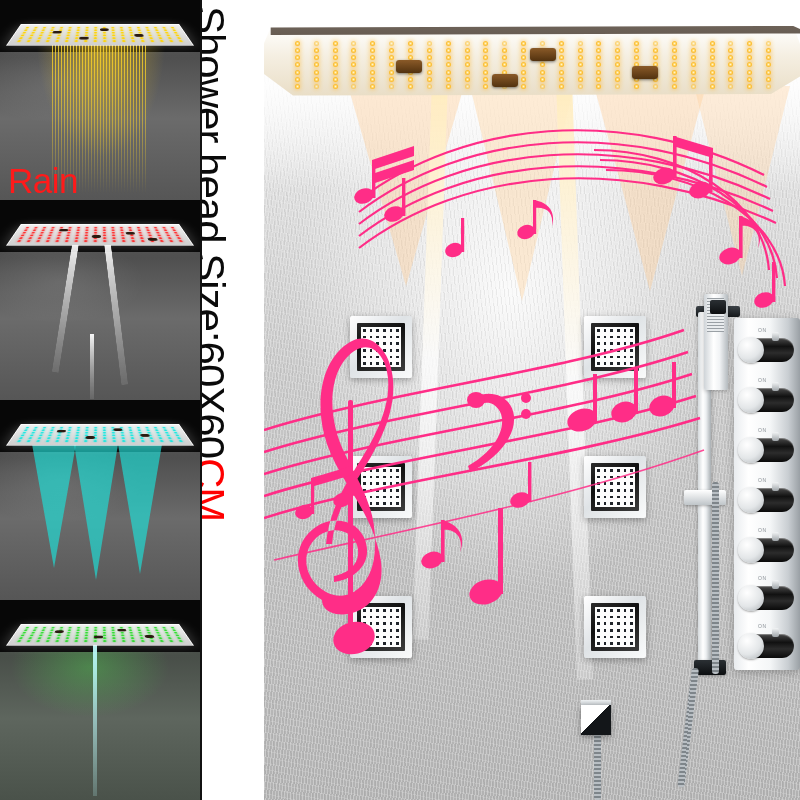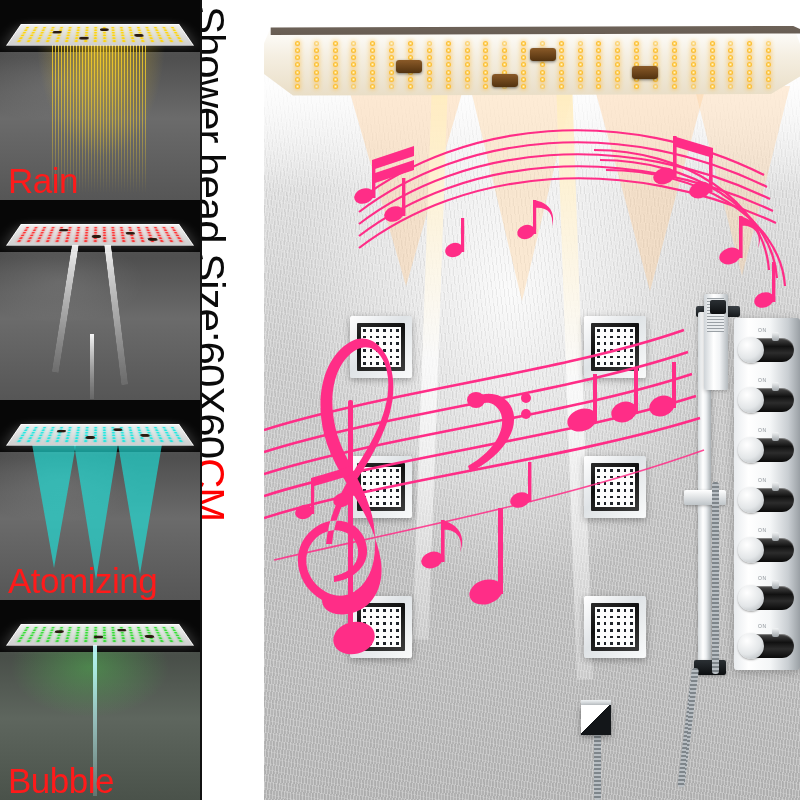--- a/index.html
+++ b/index.html
@@ -518,21 +518,20 @@
             <i class="led" style="background: rgb(24, 232, 224); box-shadow: rgb(24, 232, 224) 0px 0px 3px;"></i>
             <i class="led" style="background: rgb(24, 232, 224); box-shadow: rgb(24, 232, 224) 0px 0px 3px;"></i>
             <i class="led" style="background: rgb(24, 232, 224); box-shadow: rgb(24, 232, 224) 0px 0px 3px;"></i>
             <i class="led" style="background: rgb(24, 232, 224); box-shadow: rgb(24, 232, 224) 0px 0px 3px;"></i>
           </div>
         <div class="noz" style="left:42px;top:12px;"></div>
         <div class="noz" style="left:72px;top:24px;"></div>
         <div class="noz" style="left:100px;top:9px;"></div>
         <div class="noz" style="left:126px;top:20px;"></div>
       </div>
-      <div class="thumb-label">Atomizing</div>
     </div>
 
     <div class="thumb t3">
       <div class="thumb-sky"></div>
       <div class="thumb-wall" style="background:radial-gradient(ellipse 110px 70px at 45% 10%, rgba(80,230,80,.34), transparent 72%),linear-gradient(#474d47,#5e665e 45%,#4a524a 100%);"></div>
       <div class="spray-wrap">
         <div class="jetline" style="left:93px;top:0;height:152px;"></div>
       </div>
       <div class="panel3d">
         <div class="panel-rim"></div>
@@ -644,21 +643,20 @@
             <i class="led" style="background: rgb(43, 221, 43); box-shadow: rgb(43, 221, 43) 0px 0px 3px;"></i>
             <i class="led" style="background: rgb(43, 221, 43); box-shadow: rgb(43, 221, 43) 0px 0px 3px;"></i>
             <i class="led" style="background: rgb(43, 221, 43); box-shadow: rgb(43, 221, 43) 0px 0px 3px;"></i>
             <i class="led" style="background: rgb(43, 221, 43); box-shadow: rgb(43, 221, 43) 0px 0px 3px;"></i>
           </div>
         <div class="noz" style="left:40px;top:13px;"></div>
         <div class="noz" style="left:80px;top:23px;"></div>
         <div class="noz" style="left:104px;top:10px;"></div>
         <div class="noz" style="left:130px;top:22px;"></div>
       </div>
-      <div class="thumb-label">Bubble</div>
     </div>
   </div>
 
   <div class="banner">
     <div class="banner-inner">
       <span>Shower head Size:60X60</span><span class="banner-cm">CM</span>
     </div>
   </div>
 
   <div class="scene">

